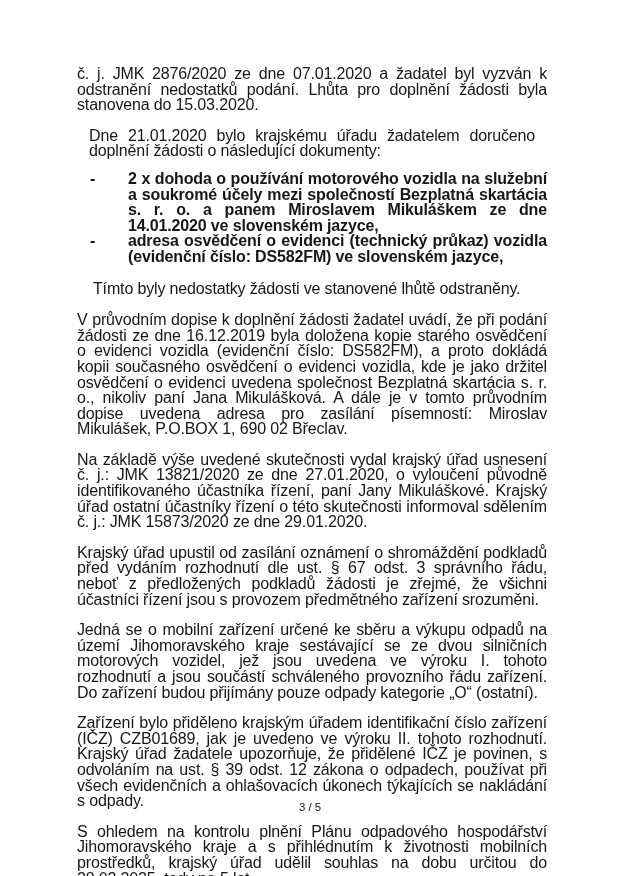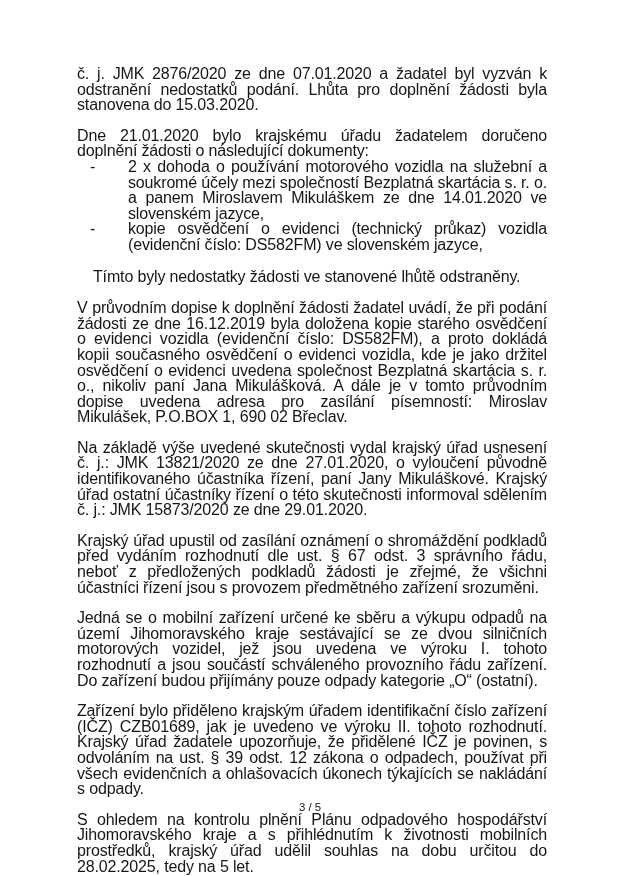--- a/index.html
+++ b/index.html
@@ -25,20 +25,21 @@
       letter-spacing: -0.15px;
     }
     .para {
       margin: 0 0 15px 0;
       text-align: justify;
     }
     ul.dash-list {
       list-style: none;
       margin: 0;
       padding: 0 0 0 51px;
+      font-weight: bold;
     }
     ul.dash-list li {
       position: relative;
       text-align: justify;
     }
     ul.dash-list li::before {
       content: "-";
       position: absolute;
       left: -38px;
       top: 0;
@@ -57,24 +58,24 @@
     }
     .block { margin-bottom: 15px; }
   </style>
 </head>
 <body>
 
 <div class="page">
   <p class="para">č. j. JMK 2876/2020 ze dne 07.01.2020 a žadatel byl vyzván k odstranění nedostatků podání. Lhůta pro doplnění žádosti byla stanovena do 15.03.2020.</p>
 
   <div class="block">
-    <div class="para" style="margin:0">Dne 21.01.2020 bylo krajskému úřadu žadatelem doručeno doplnění žádosti o následující dokumenty:</div>
+    <div class="para" style="margin:12px">Dne 21.01.2020 bylo krajskému úřadu žadatelem doručeno doplnění žádosti o následující dokumenty:</div>
     <ul class="dash-list">
       <li>2 x dohoda o používání motorového vozidla na služební a soukromé účely mezi společností Bezplatná skartácia s. r. o. a panem Miroslavem Mikuláškem ze dne 14.01.2020 ve slovenském jazyce,</li>
-      <li>kopie osvědčení o evidenci (technický průkaz) vozidla (evidenční číslo: DS582FM) ve slovenském jazyce,</li>
+      <li>adresa osvědčení o evidenci (technický průkaz) vozidla (evidenční číslo: DS582FM) ve slovenském jazyce,</li>
     </ul>
     <div class="closing">Tímto byly nedostatky žádosti ve stanovené lhůtě odstraněny.</div>
   </div>
 
   <p class="para">V průvodním dopise k doplnění žádosti žadatel uvádí, že při podání žádosti ze dne 16.12.2019 byla doložena kopie starého osvědčení o evidenci vozidla (evidenční číslo: DS582FM), a proto dokládá kopii současného osvědčení o evidenci vozidla, kde je jako držitel osvědčení o evidenci uvedena společnost Bezplatná skartácia s. r. o., nikoliv paní Jana Mikulášková. A dále je v tomto průvodním dopise uvedena adresa pro zasílání písemností: Miroslav Mikulášek, P.O.BOX 1, 690 02 Břeclav.</p>
   <p class="para">Na základě výše uvedené skutečnosti vydal krajský úřad usnesení č. j.: JMK 13821/2020 ze dne 27.01.2020, o vyloučení původně identifikovaného účastníka řízení, paní Jany Mikuláškové. Krajský úřad ostatní účastníky řízení o této skutečnosti informoval sdělením č. j.: JMK 15873/2020 ze dne 29.01.2020.</p>
   <p class="para">Krajský úřad upustil od zasílání oznámení o shromáždění podkladů před vydáním rozhodnutí dle ust. § 67 odst. 3 správního řádu, neboť z předložených podkladů žádosti je zřejmé, že všichni účastníci řízení jsou s provozem předmětného zařízení srozuměni.</p>
   <p class="para">Jedná se o mobilní zařízení určené ke sběru a výkupu odpadů na území Jihomoravského kraje sestávající se ze dvou silničních motorových vozidel, jež jsou uvedena ve výroku I. tohoto rozhodnutí a jsou součástí schváleného provozního řádu zařízení. Do zařízení budou přijímány pouze odpady kategorie „O“ (ostatní).</p>
   <p class="para"><span>Zařízení bylo přiděleno krajským úřadem identifikační číslo zařízení (IČZ) </span><span class="bold">CZB01689</span><span>, jak je uvedeno ve výroku II. tohoto rozhodnutí. Krajský úřad žadatele upozorňuje, že přidělené IČZ je povinen, s odvoláním na ust. § 39 odst. 12 zákona o odpadech, používat při všech evidenčních a ohlašovacích úkonech týkajících se nakládání s odpady.</span></p>
   <p class="para">S ohledem na kontrolu plnění Plánu odpadového hospodářství Jihomoravského kraje a s přihlédnutím k životnosti mobilních prostředků, krajský úřad udělil souhlas na dobu určitou do 28.02.2025, tedy na 5 let.</p>

